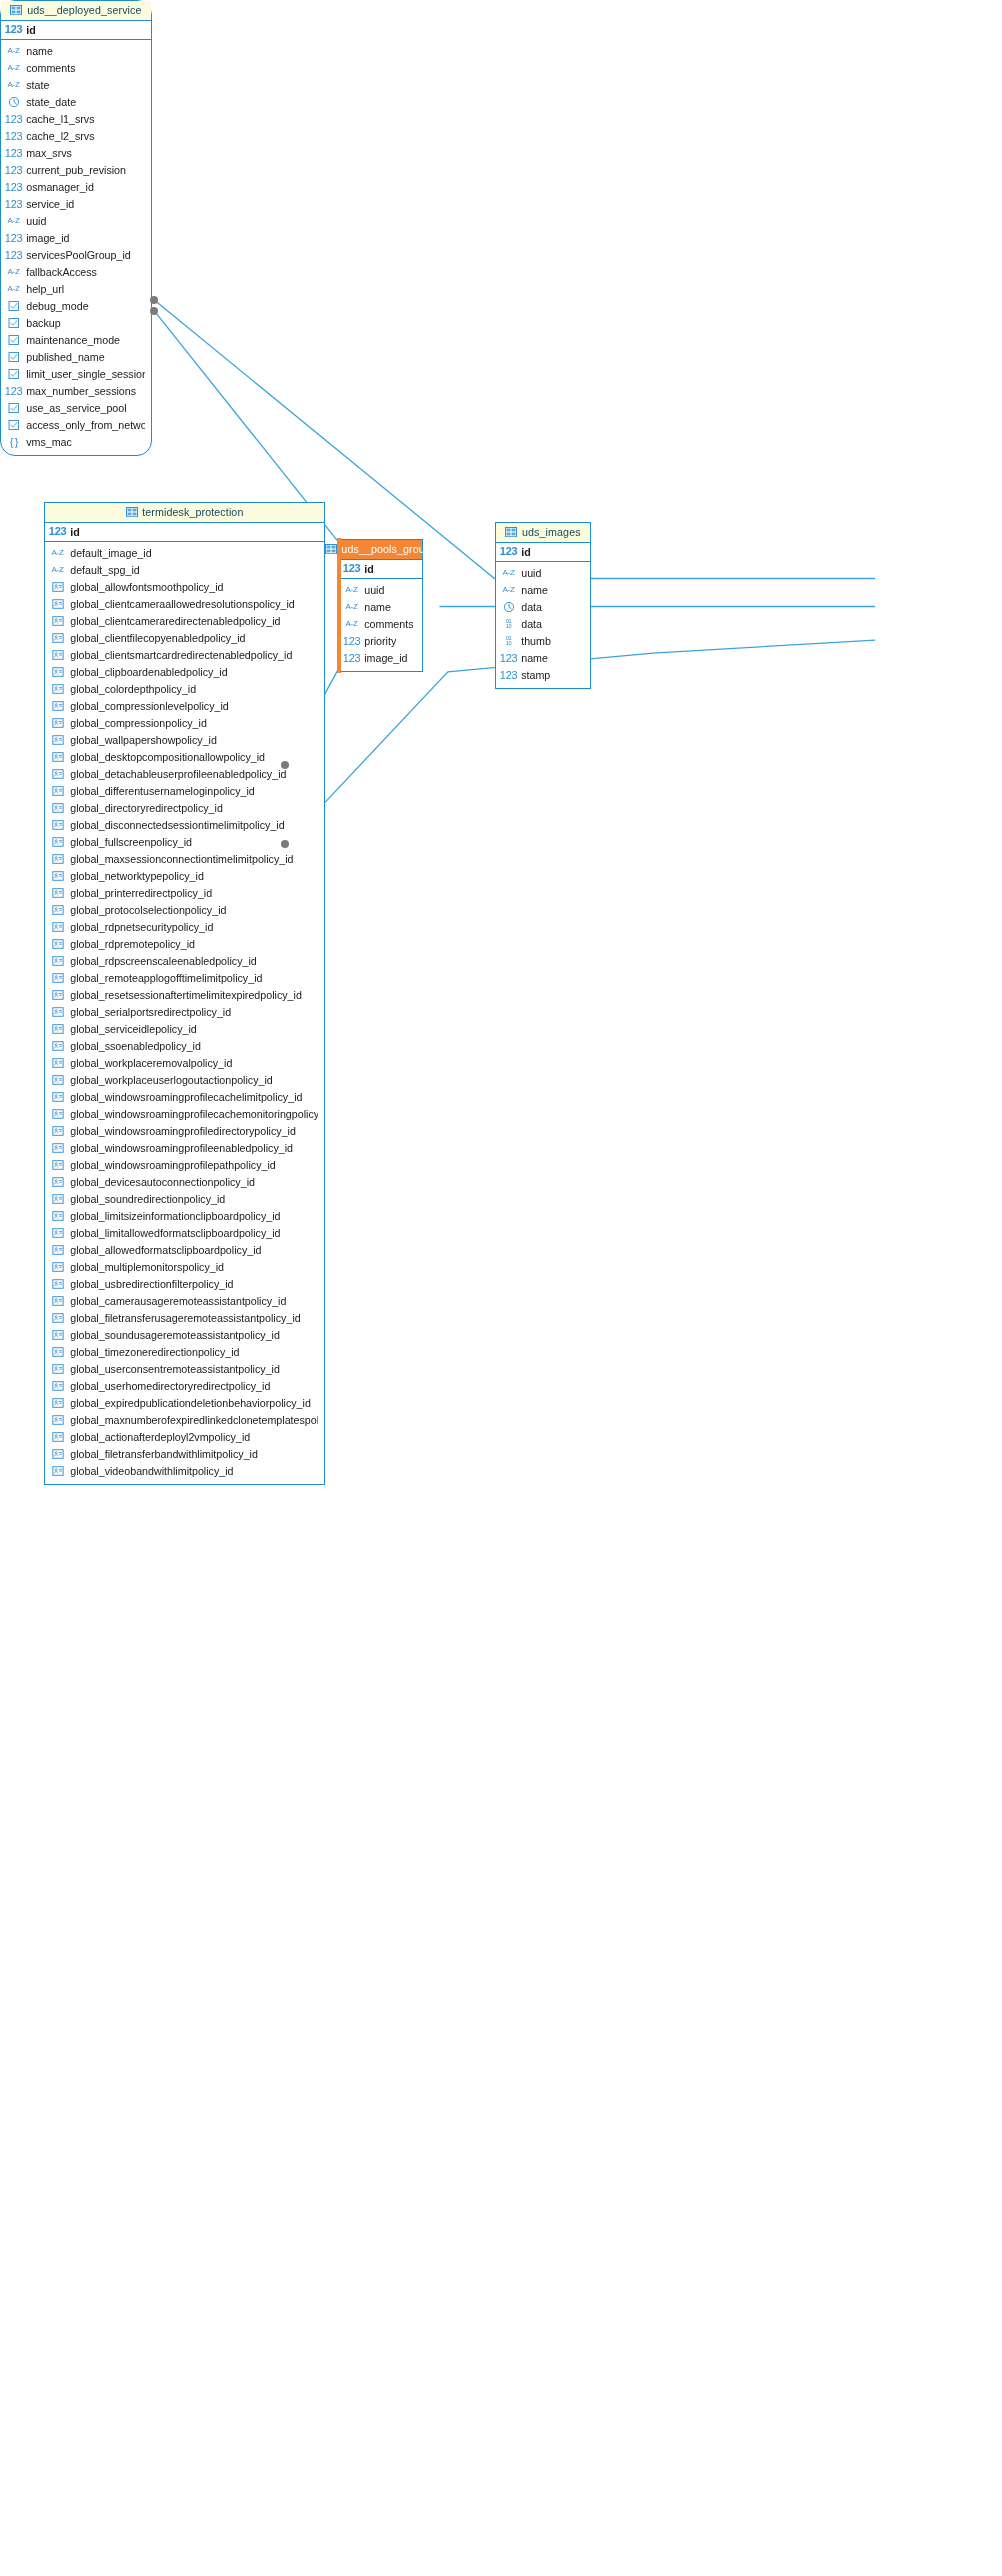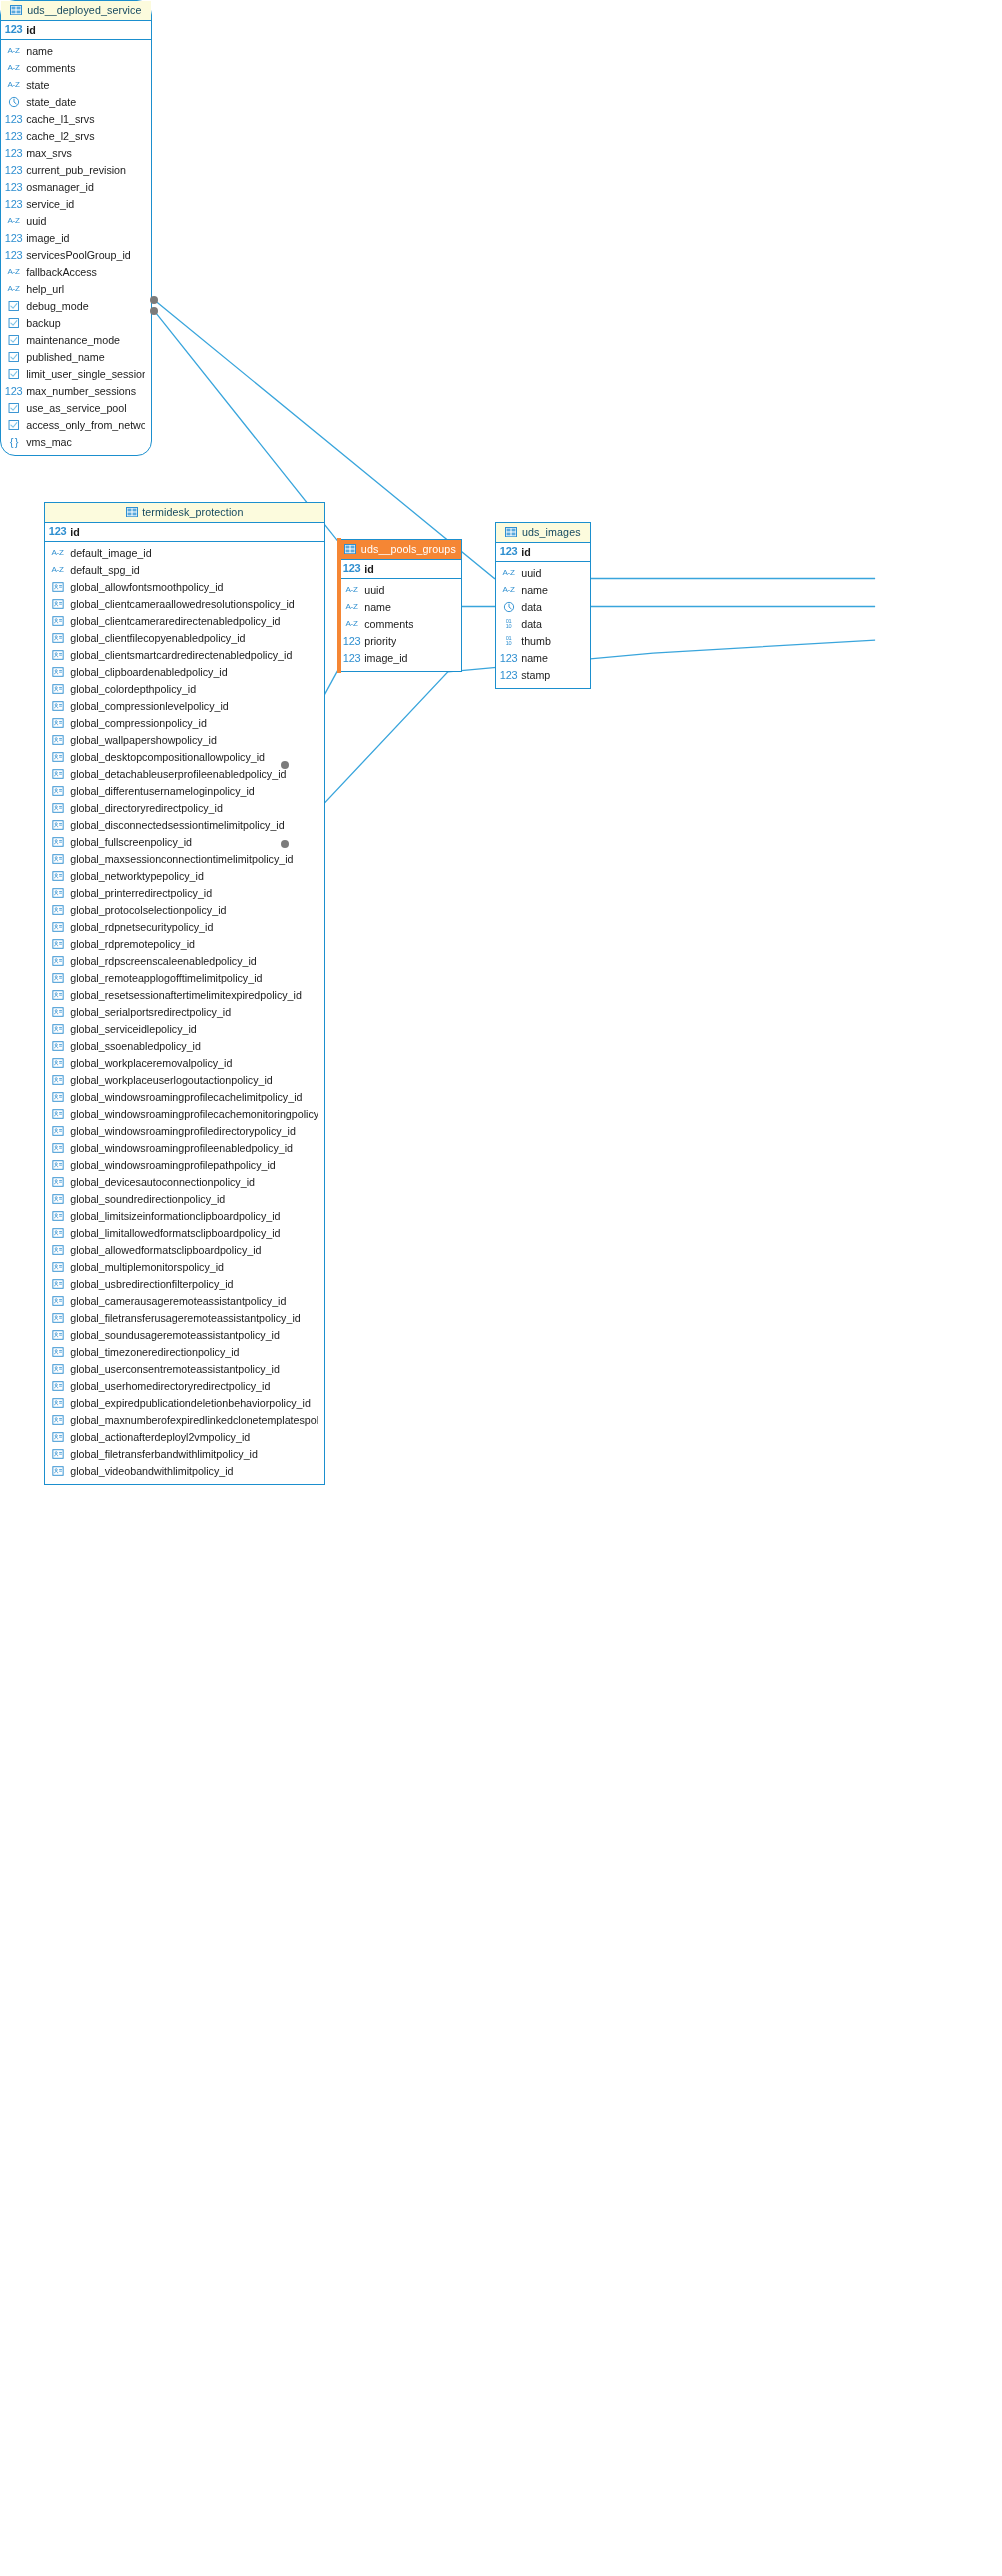--- a/index.html
+++ b/index.html
@@ -873,21 +873,21 @@
               <circle cx="4.9" cy="5.6" r="1.25" fill="none" stroke="#2f8fd0" stroke-width=".9"></circle>
               <path d="M3.1 9.6 c0-1.3 .9-2 1.8-2 s1.8 .7 1.8 2" fill="none" stroke="#2f8fd0" stroke-width=".9"></path>
               <path d="M8.3 5.2 H11.6 M8.3 7.2 H11.6" stroke="#2f8fd0" stroke-width=".9"></path>
             </svg>
           </span>
           <span class="cname">global_videobandwithlimitpolicy_id</span>
         </div>
       </div>
     </div>
 
-  <div class="tbl selected" id="t2" style="left:338px;top:539px;width:124px;">
+  <div class="tbl selected" id="t2" style="left:338px;top:539px;width:85px;">
       <div class="thead">
         <span class="ico ico-grid">
           <svg viewBox="0 0 14 12" width="12" height="10.3">
             <rect x="0.6" y="0.6" width="12.8" height="10.8" fill="#ffffff" stroke="#2f8fd0" stroke-width="1.2"></rect>
             <rect x="1.8" y="1.8" width="4.6" height="3.4" fill="#5aa9dd"></rect>
             <rect x="7.6" y="1.8" width="4.6" height="3.4" fill="#5aa9dd"></rect>
             <rect x="1.8" y="6.4" width="4.6" height="3.4" fill="#5aa9dd"></rect>
             <rect x="7.6" y="6.4" width="4.6" height="3.4" fill="#5aa9dd"></rect>
           </svg>
         </span>

